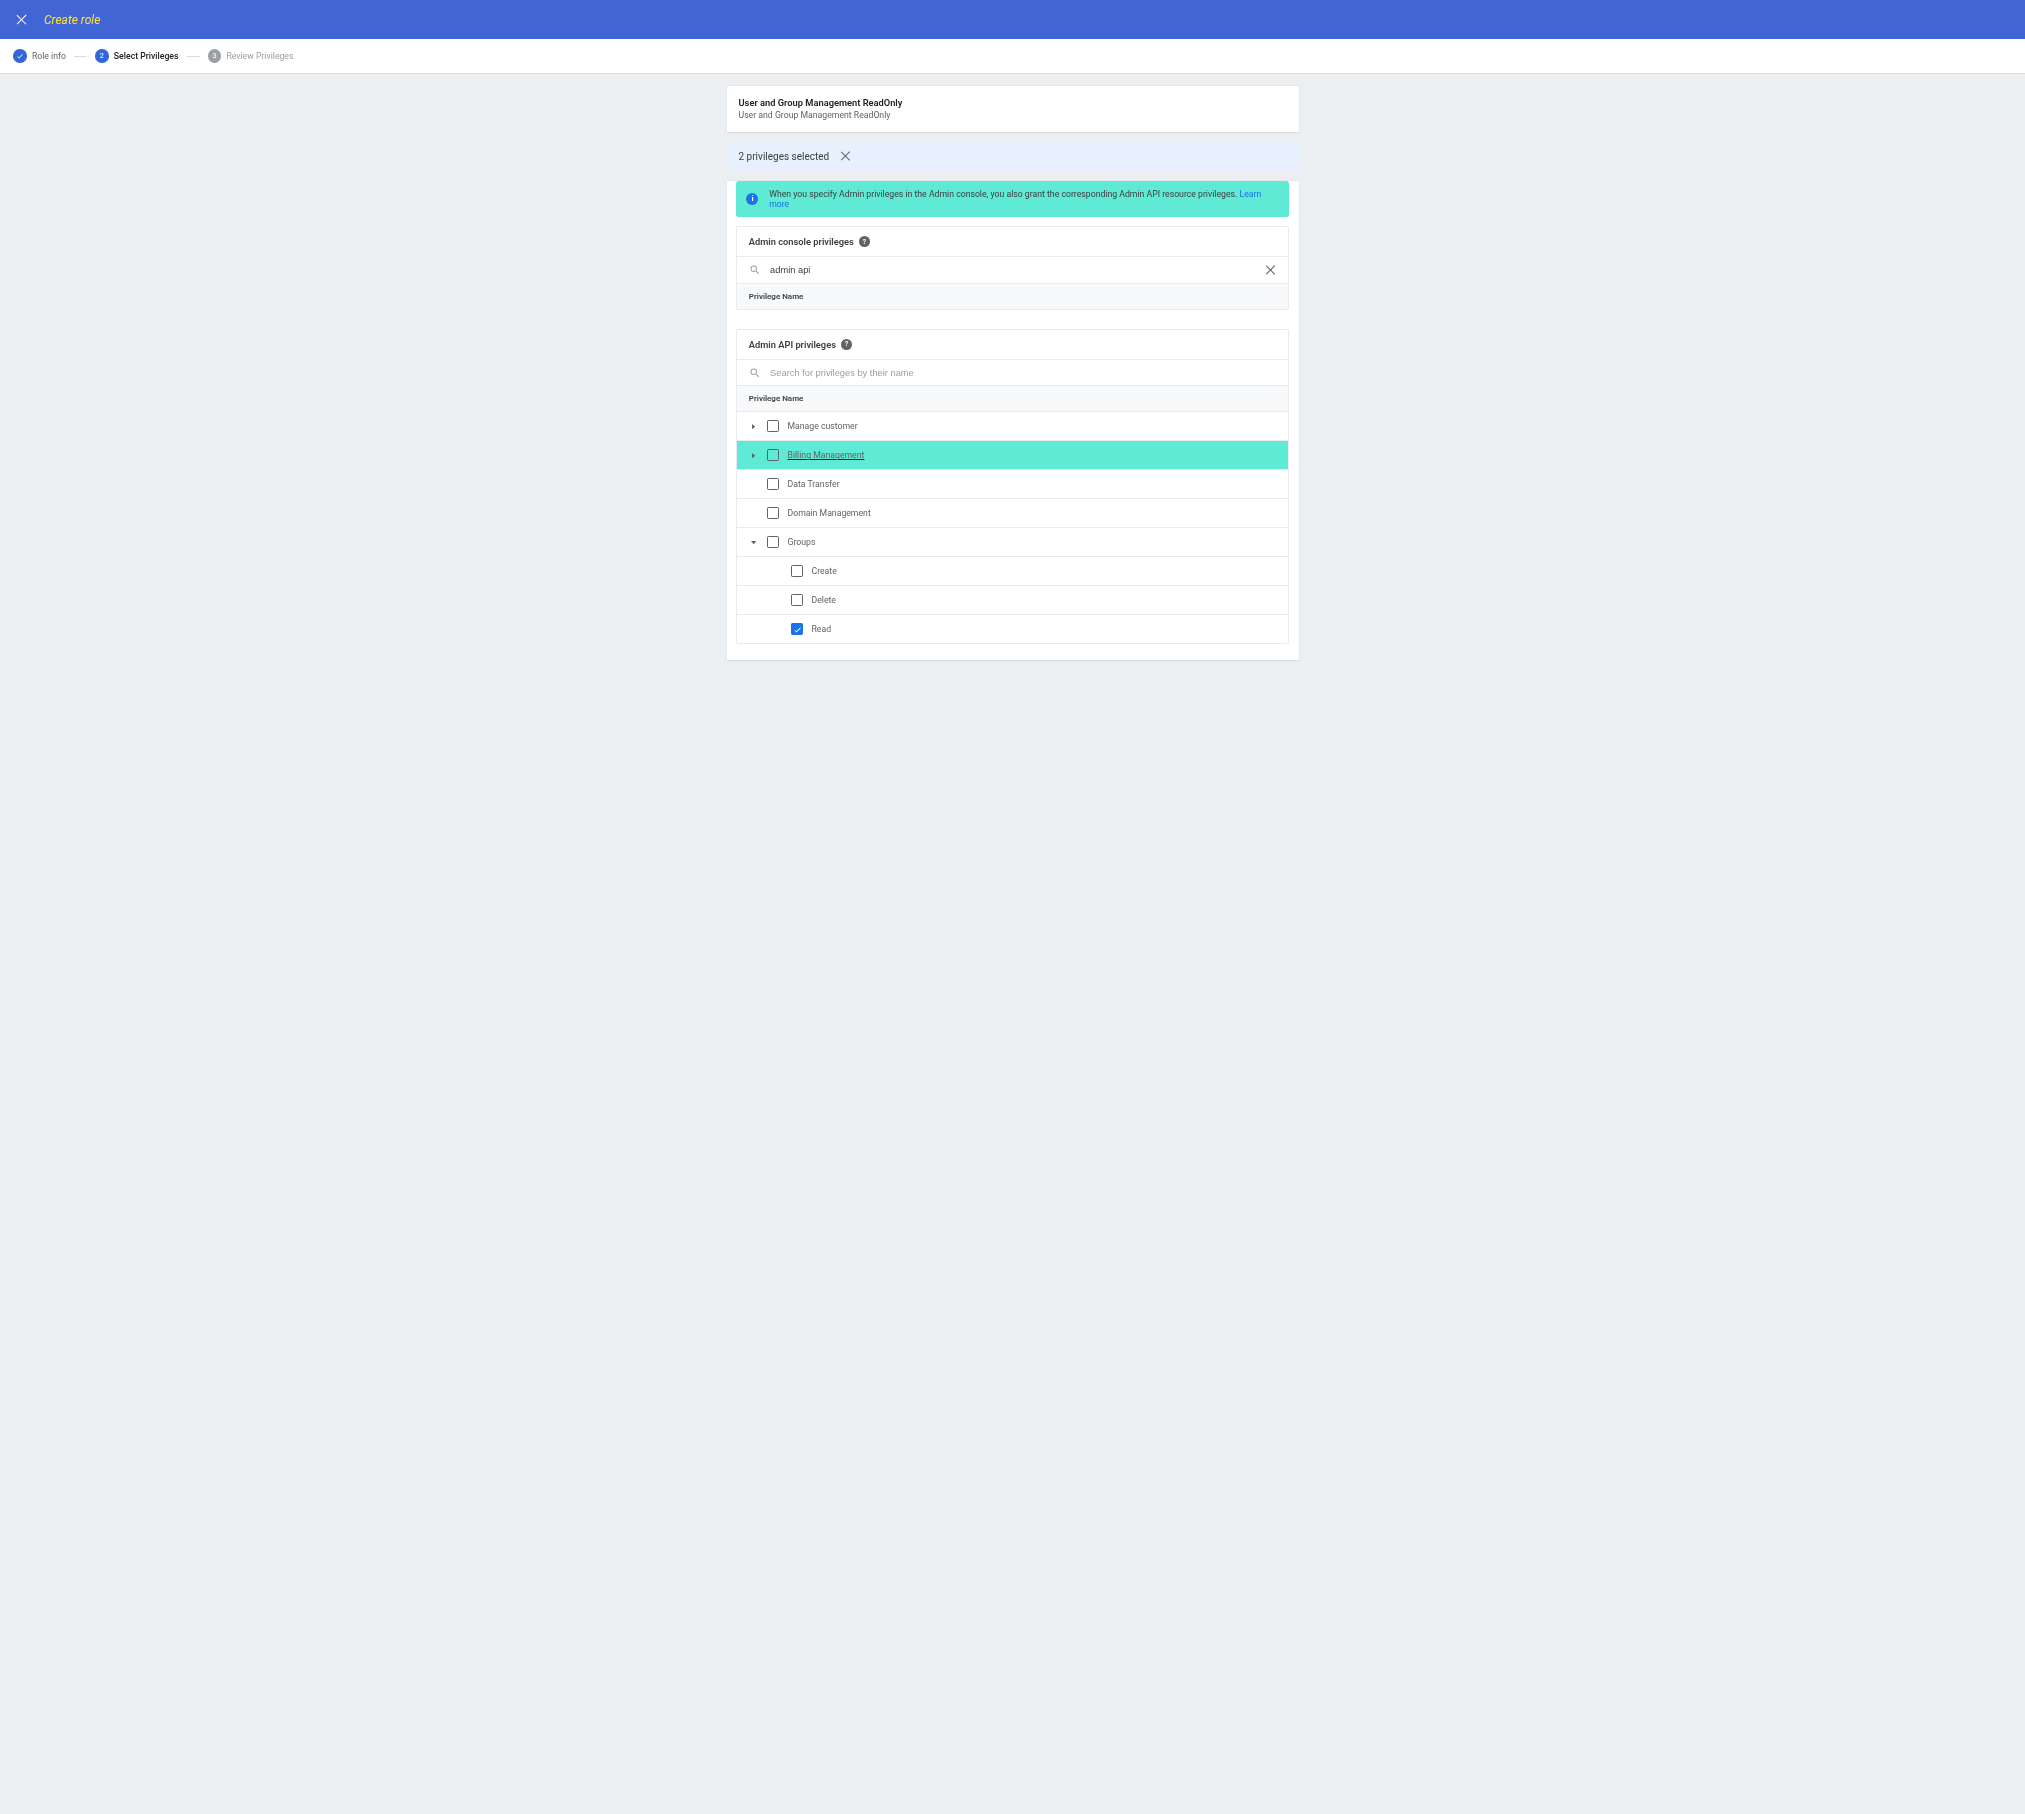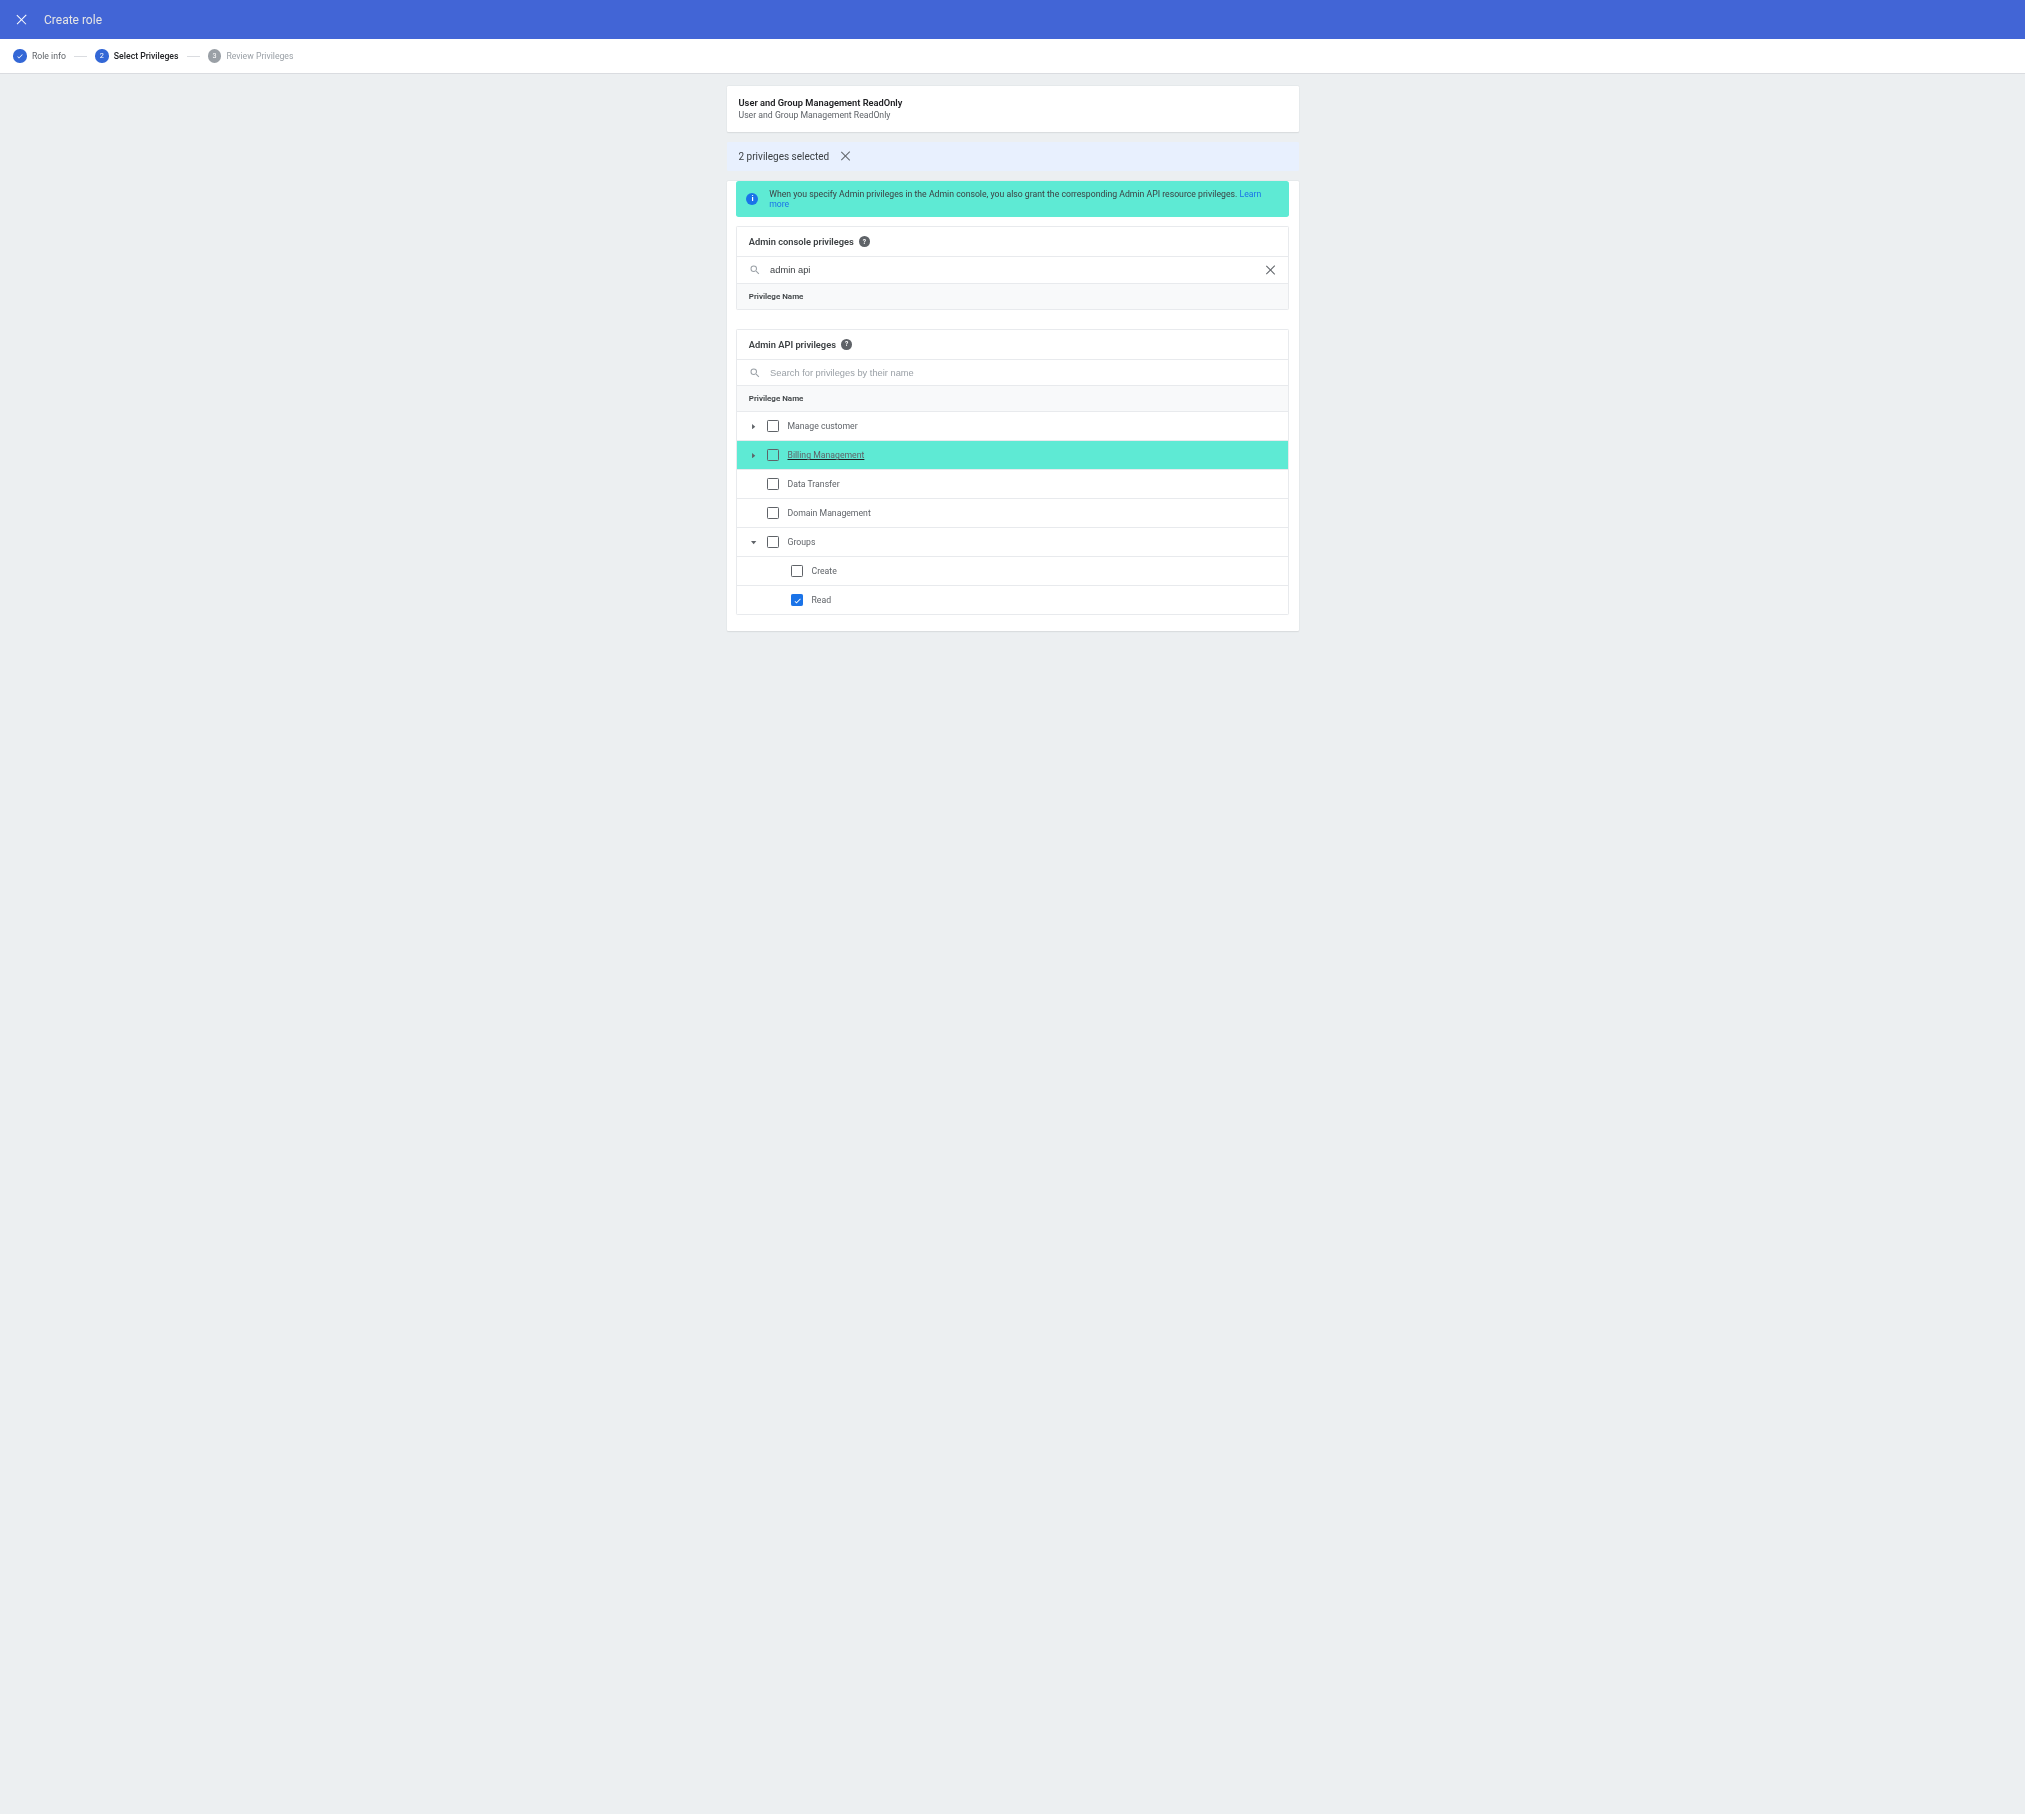--- a/index.html
+++ b/index.html
@@ -24,21 +24,21 @@
   }
   .close-x::before, .close-x::after {
     content: "";
     position: absolute;
     left: 5.3px; top: -0.7px;
     width: 1.3px; height: 13.3px;
     background: #fff;
   }
   .close-x::before { transform: rotate(45deg); }
   .close-x::after  { transform: rotate(-45deg); }
-  .topbar-title { color: #e5e5e5; font-size: 12px; font-weight: 400; }
+  .topbar-title { color: #fde047; font-size: 12px; font-weight: 400; font-style: italic; }
   .stepper {
     background: #fff;
     height: 35px;
     display: flex;
     align-items: center;
     padding: 0 13.3px;
     gap: 8px;
     border-bottom: 0.7px solid #dadce0;
   }
   .step { display: flex; align-items: center; gap: 5.3px; }
@@ -297,20 +297,26 @@
             </div>
             <div class="cbox"></div>
             <span class="priv-label">Groups</span>
           </div>
           <div class="priv-row">
             <div class="expander-spacer"></div>
             <div class="indent-1"></div>
             <div class="cbox"></div>
             <span class="priv-label">Create</span>
           </div>
+          <div class="priv-row">
+            <div class="expander-spacer"></div>
+            <div class="indent-1"></div>
+            <div class="cbox"></div>
+            <span class="priv-label">Delete</span>
+          </div>
           <div class="priv-row" style="border-bottom: none;">
             <div class="expander-spacer"></div>
             <div class="indent-1"></div>
             <div class="cbox checked">
               <svg viewBox="0 0 24 24">
                 <path d="M9 16.2l-3.5-3.5L4 14.2 9 19.2 20 8.2l-1.5-1.5z"></path>
               </svg>
             </div>
             <span class="priv-label">Read</span>
           </div>

